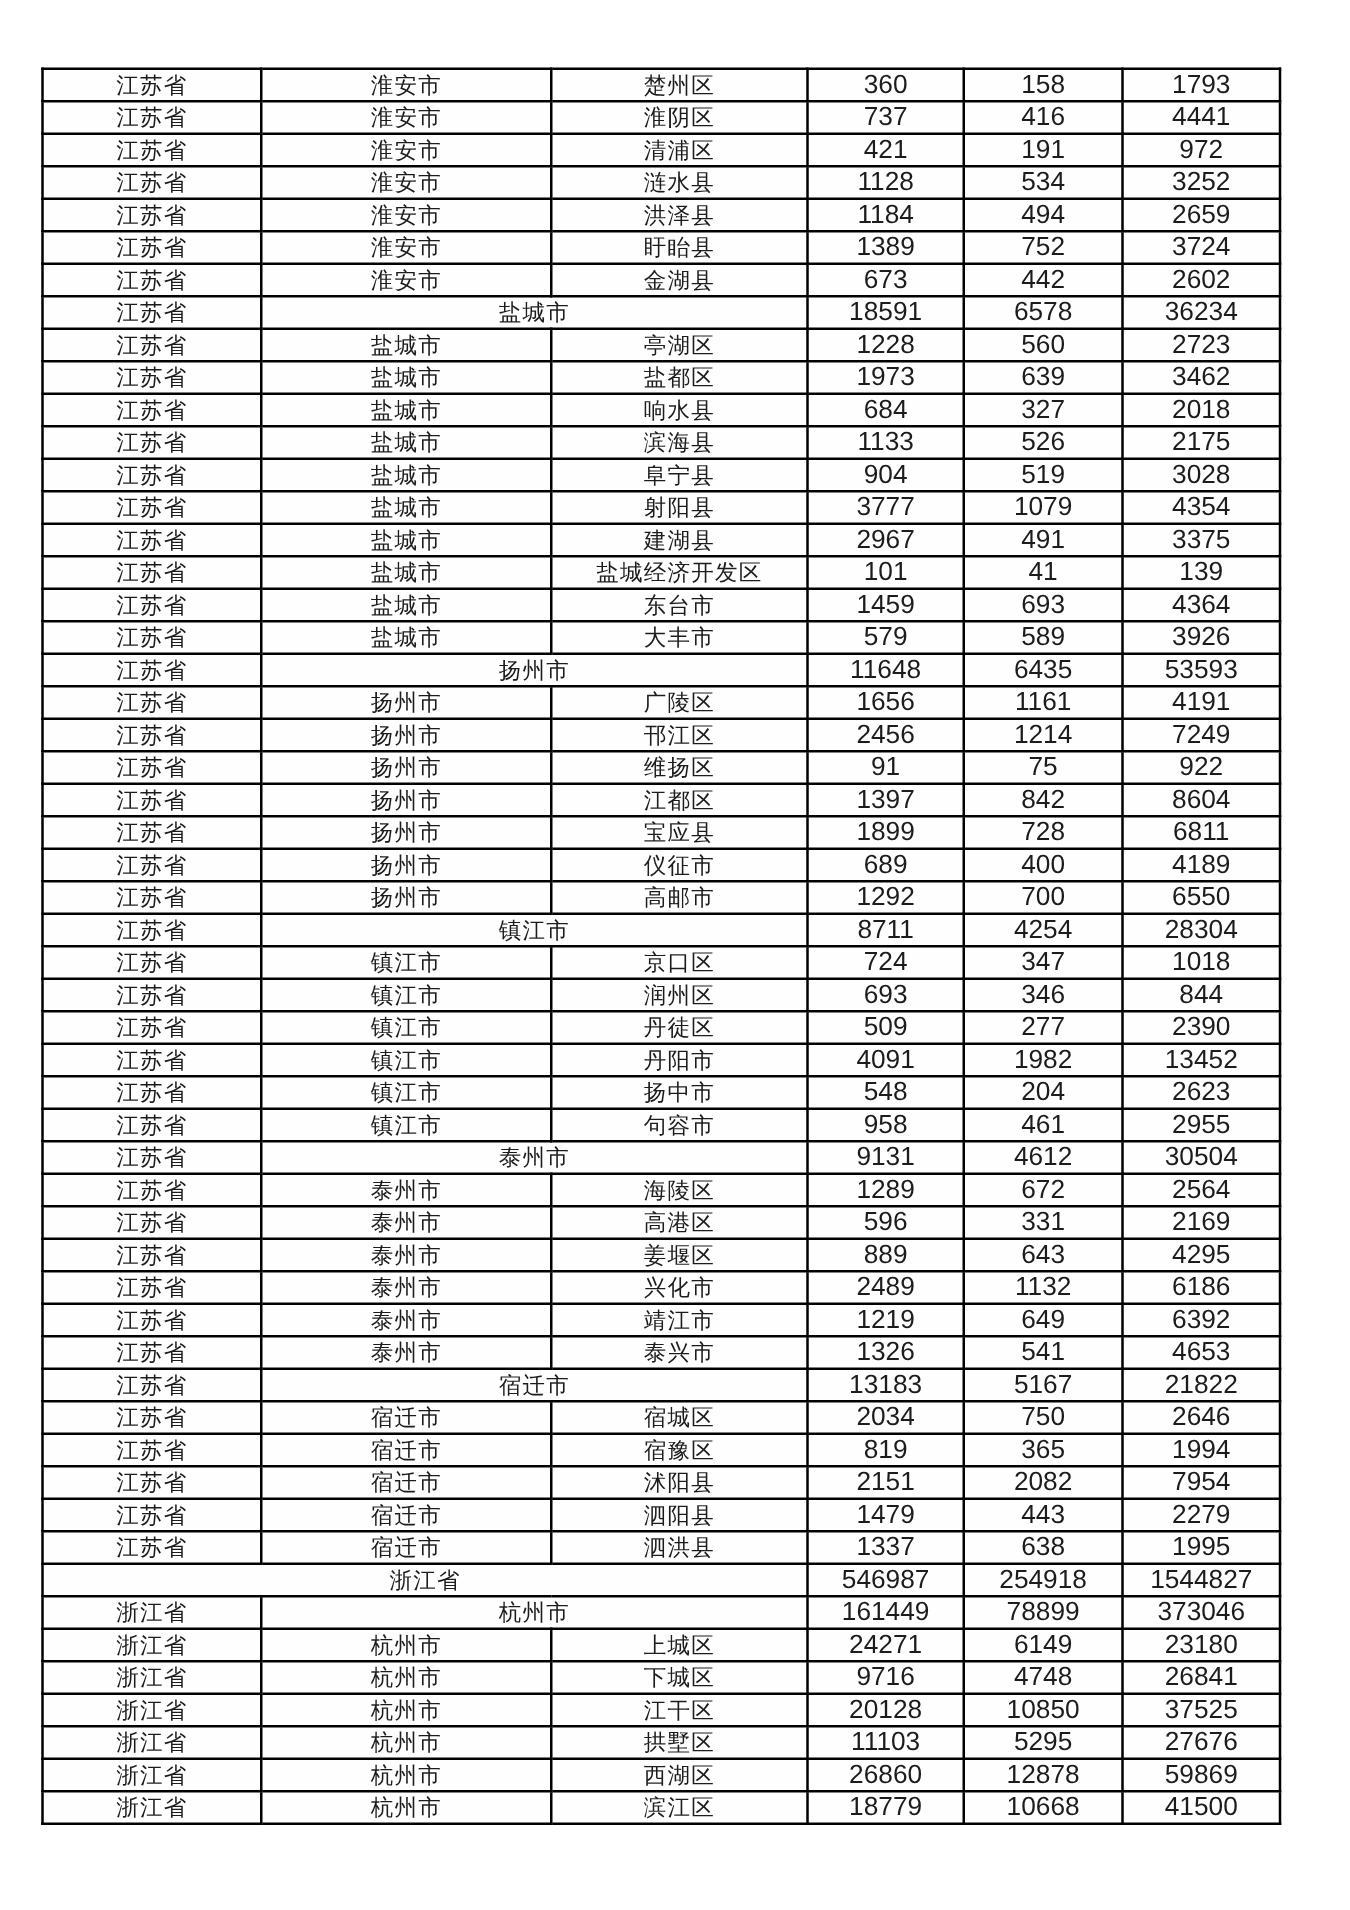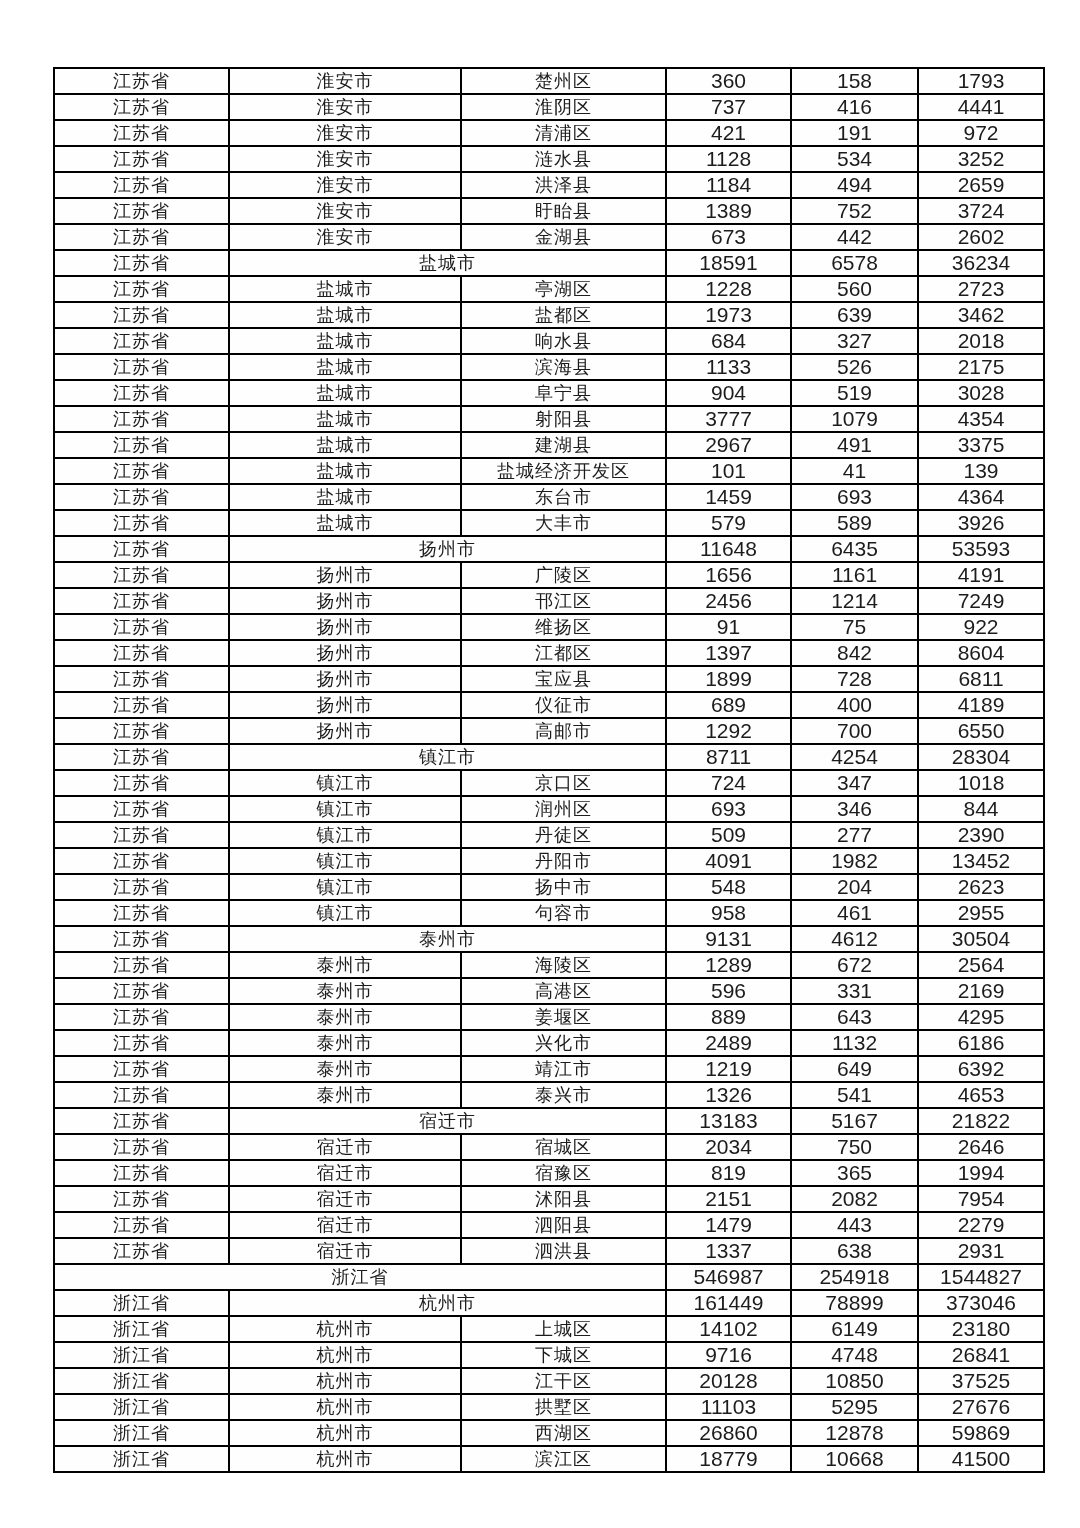--- a/index.html
+++ b/index.html
@@ -13,25 +13,24 @@
   }
   .page {
     position: absolute;
     left: 0; top: 0;
     width: 1080px; height: 1528px;
     background: #ffffff;
   }
   table.stats {
     position: absolute;
     left: 33px;
-    top: 67px;
+    top: 54px;
     width: 990px;
     border-collapse: collapse;
     table-layout: fixed;
-    margin-left: 20px;
   }
   table.stats td {
     border: 2px solid #000000;
     height: 24px;
     padding: 0;
     text-align: center;
     vertical-align: middle;
     white-space: nowrap;
     overflow: hidden;
     color: #1c1c1c;
@@ -415,40 +414,40 @@
           <td class="num">1479</td>
           <td class="num">443</td>
           <td class="num">2279</td>
         </tr>
         <tr>
           <td class="zh">江苏省</td>
           <td class="zh">宿迁市</td>
           <td class="zh">泗洪县</td>
           <td class="num">1337</td>
           <td class="num">638</td>
-          <td class="num">2931</td>
+          <td class="num">1995</td>
         </tr>
         <tr>
           <td class="zh" colspan="3">浙江省</td>
           <td class="num">546987</td>
           <td class="num">254918</td>
           <td class="num">1544827</td>
         </tr>
         <tr>
           <td class="zh">浙江省</td>
           <td class="zh" colspan="2">杭州市</td>
           <td class="num">161449</td>
           <td class="num">78899</td>
           <td class="num">373046</td>
         </tr>
         <tr>
           <td class="zh">浙江省</td>
           <td class="zh">杭州市</td>
           <td class="zh">上城区</td>
-          <td class="num">14102</td>
+          <td class="num">24271</td>
           <td class="num">6149</td>
           <td class="num">23180</td>
         </tr>
         <tr>
           <td class="zh">浙江省</td>
           <td class="zh">杭州市</td>
           <td class="zh">下城区</td>
           <td class="num">9716</td>
           <td class="num">4748</td>
           <td class="num">26841</td>

